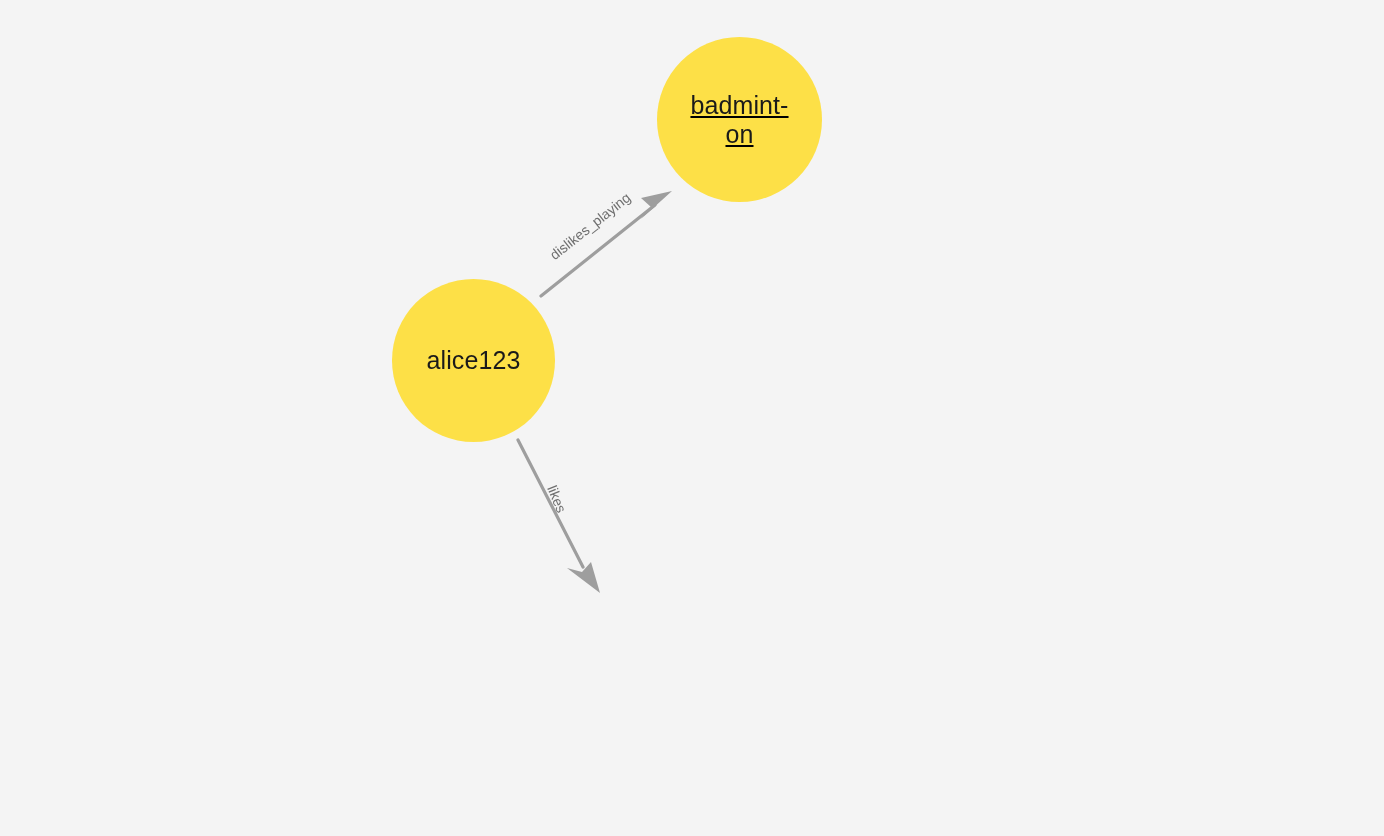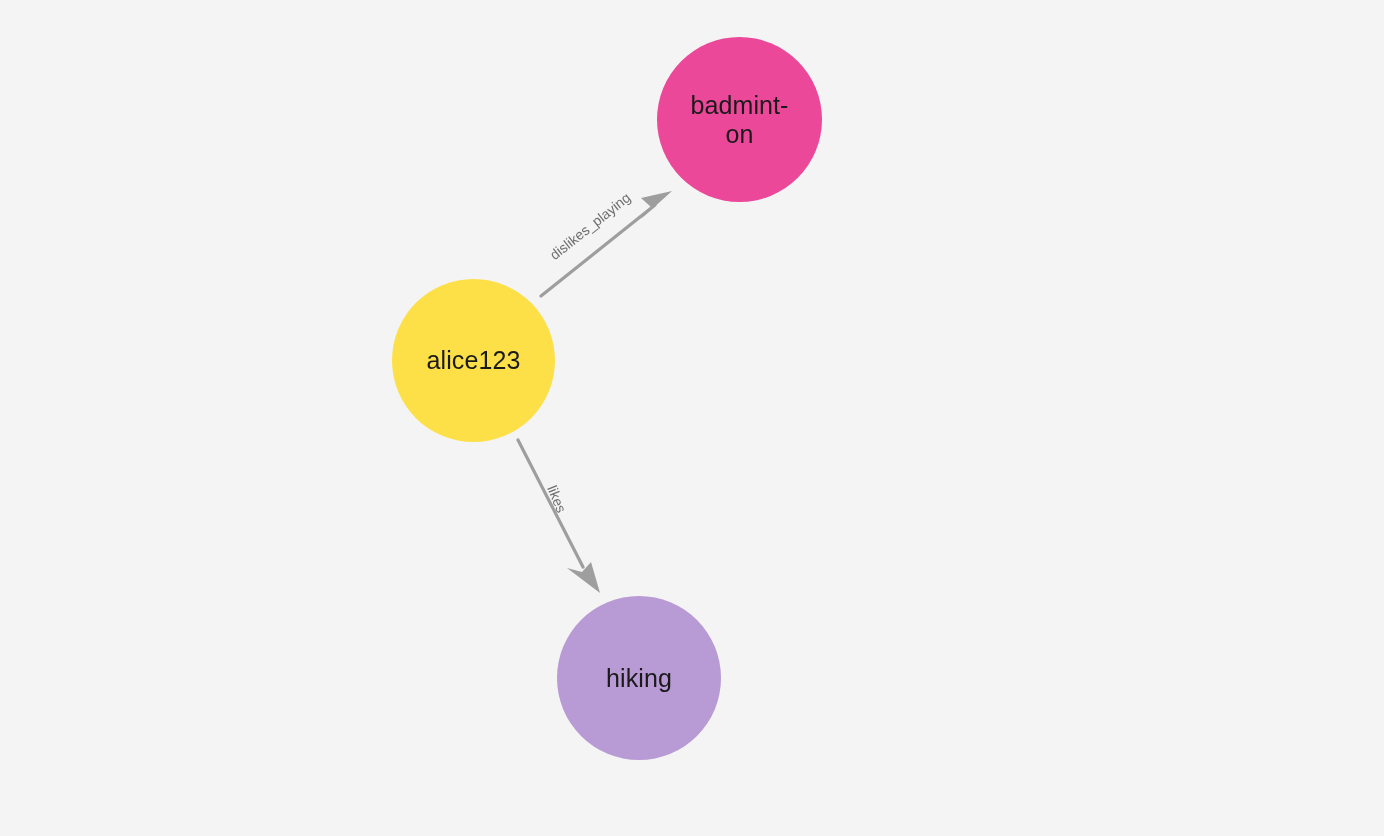--- a/index.html
+++ b/index.html
@@ -60,21 +60,22 @@
     top: 279px;
     width: 163px;
     height: 163px;
     background: #fde047;
   }
   #node-badminton {
     left: 657px;
     top: 37px;
     width: 165px;
     height: 165px;
-    background: #ec4899;
+    background: #fde047;
+    text-decoration: underline;
   }
   #node-hiking {
     left: 557px;
     top: 596px;
     width: 164px;
     height: 164px;
     background: #b89ad4;
   }
   #edge-label-dislikes {
     left: 541px;
@@ -111,17 +112,14 @@
 
   <div class="node" id="node-badminton">
     <span class="node-label">badmint-
 on</span>
   </div>
 
   <div class="node" id="node-alice123">
     <span class="node-label">alice123</span>
   </div>
 
-  <div class="node" id="node-hiking">
-    <span class="node-label">hiking</span>
-  </div>
 
 </div>
 
 </body></html>

